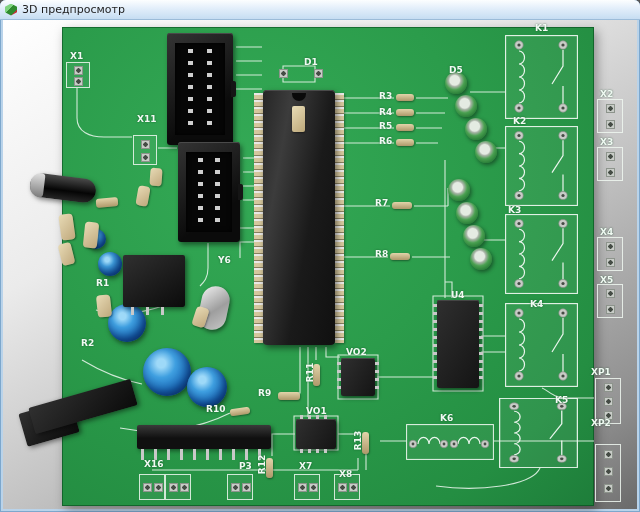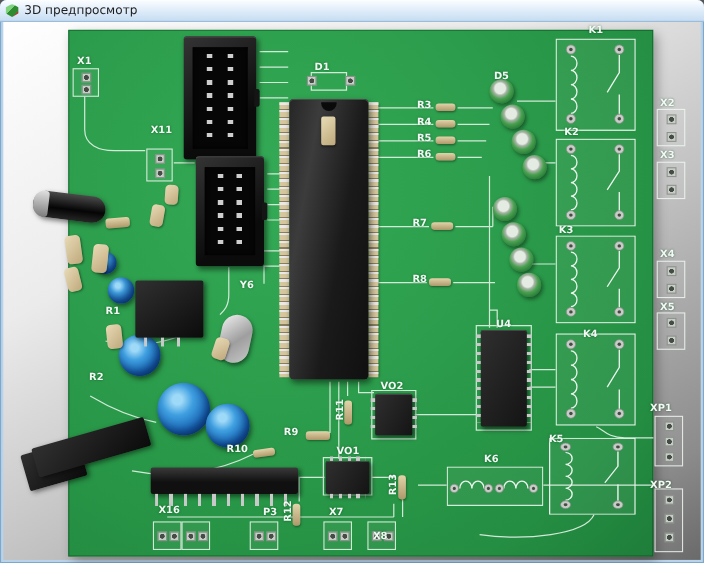--- a/index.html
+++ b/index.html
@@ -338,49 +338,49 @@
   <div class="cmp res" style="left:392px;top:202px;width:20px;height:7px"></div>
   <div class="cmp res" style="left:390px;top:253px;width:20px;height:7px"></div>
   <div class="cmp res" style="left:278px;top:392px;width:22px;height:8px"></div>
   <div class="cmp res" style="left:230px;top:408px;width:20px;height:7px;transform:rotate(-8deg)"></div>
   <div class="cmp res" style="left:313px;top:364px;width:7px;height:22px"></div>
   <div class="cmp res" style="left:266px;top:458px;width:7px;height:20px"></div>
   <div class="cmp res" style="left:362px;top:432px;width:7px;height:22px"></div>
 
   <div class="lbl" style="left:70px;top:52px">X1</div>
   <div class="lbl" style="left:137px;top:115px">X11</div>
-  <div class="lbl" style="left:286px;top:58px">D1</div>
+  <div class="lbl" style="left:304px;top:58px">D1</div>
   <div class="lbl" style="left:379px;top:92px">R3</div>
   <div class="lbl" style="left:379px;top:108px">R4</div>
   <div class="lbl" style="left:379px;top:122px">R5</div>
   <div class="lbl" style="left:379px;top:137px">R6</div>
   <div class="lbl" style="left:375px;top:199px">R7</div>
   <div class="lbl" style="left:375px;top:250px">R8</div>
   <div class="lbl" style="left:449px;top:66px">D5</div>
   <div class="lbl" style="left:535px;top:24px">K1</div>
   <div class="lbl" style="left:513px;top:117px">K2</div>
   <div class="lbl" style="left:508px;top:206px">K3</div>
   <div class="lbl" style="left:530px;top:300px">K4</div>
-  <div class="lbl" style="left:499px;top:396px">K5</div>
+  <div class="lbl" style="left:555px;top:396px">K5</div>
   <div class="lbl" style="left:440px;top:414px">K6</div>
   <div class="lbl" style="left:451px;top:291px">U4</div>
   <div class="lbl" style="left:346px;top:348px">VO2</div>
   <div class="lbl" style="left:306px;top:407px">VO1</div>
   <div class="lbl" style="left:218px;top:256px">Y6</div>
   <div class="lbl" style="left:96px;top:279px">R1</div>
   <div class="lbl" style="left:81px;top:339px">R2</div>
   <div class="lbl" style="left:258px;top:389px">R9</div>
   <div class="lbl" style="left:206px;top:405px">R10</div>
   <div class="lbl vert" style="left:301px;top:368px">R11</div>
   <div class="lbl vert" style="left:253px;top:460px">R12</div>
   <div class="lbl vert" style="left:349px;top:436px">R13</div>
   <div class="lbl" style="left:600px;top:90px">X2</div>
   <div class="lbl" style="left:600px;top:138px">X3</div>
   <div class="lbl" style="left:600px;top:228px">X4</div>
   <div class="lbl" style="left:600px;top:276px">X5</div>
   <div class="lbl" style="left:591px;top:368px">XP1</div>
-  <div class="lbl" style="left:591px;top:438px">XP2</div>
+  <div class="lbl" style="left:591px;top:419px">XP2</div>
   <div class="lbl" style="left:144px;top:460px">X16</div>
   <div class="lbl" style="left:239px;top:462px">P3</div>
   <div class="lbl" style="left:299px;top:462px">X7</div>
-  <div class="lbl" style="left:339px;top:484px">X8</div>
+  <div class="lbl" style="left:339px;top:470px">X8</div>
 
 </div>
 
 </body></html>

